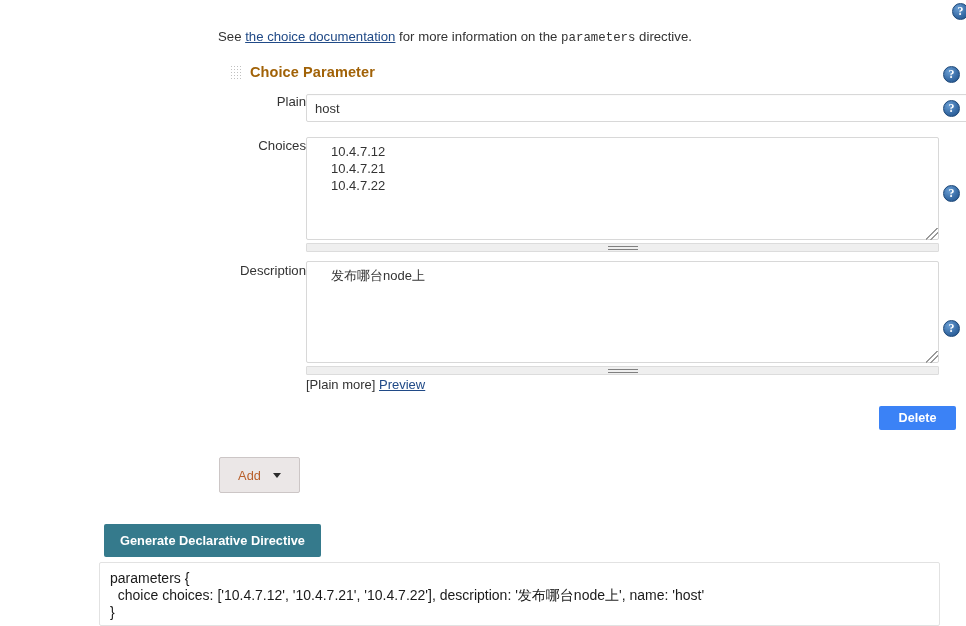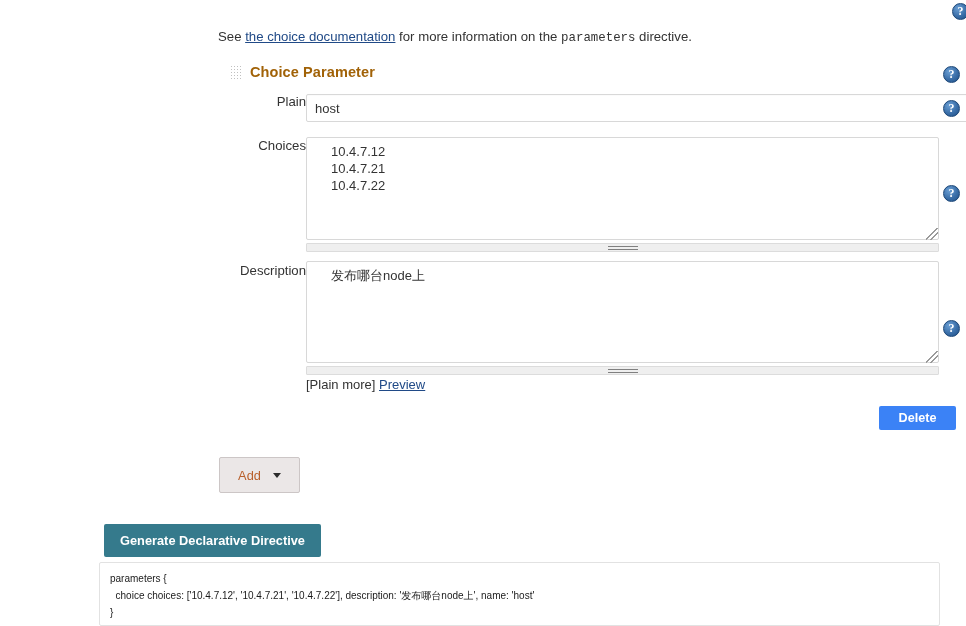--- a/index.html
+++ b/index.html
@@ -212,21 +212,21 @@
     position: absolute;
     left: 99px;
     top: 562px;
     width: 841px;
     height: 64px;
     background: #ffffff;
     border: 1px solid #e2e2e2;
     border-radius: 2px;
     padding: 7px 10px;
     font-family: "Liberation Sans", sans-serif;
-    font-size: 10px;
+    font-size: 14px;
     color: #1a1a1a;
     line-height: 17px;
     white-space: pre;
     overflow: hidden;
   }
 
   
   .help-icon {
     position: absolute;
     width: 17px;

